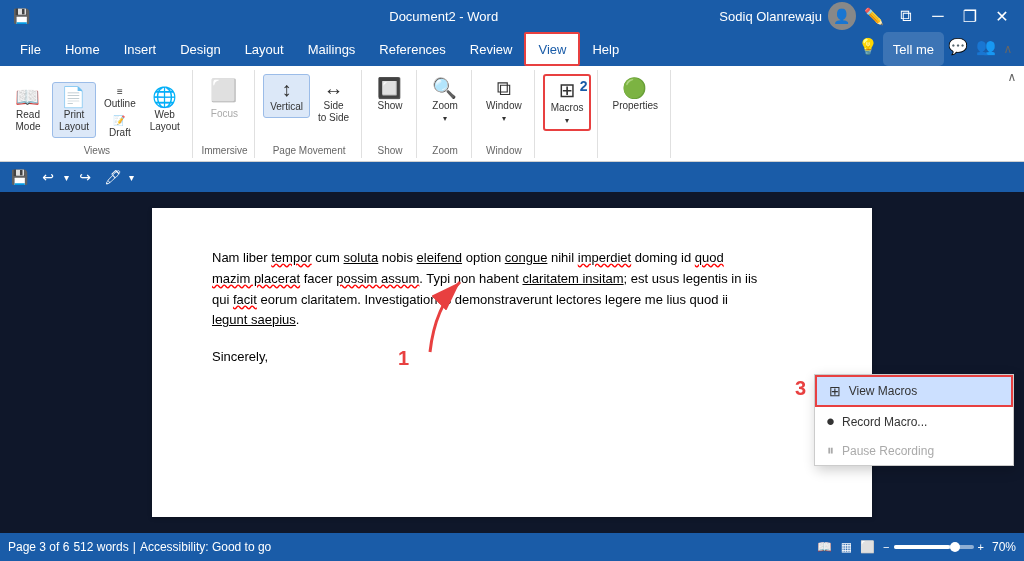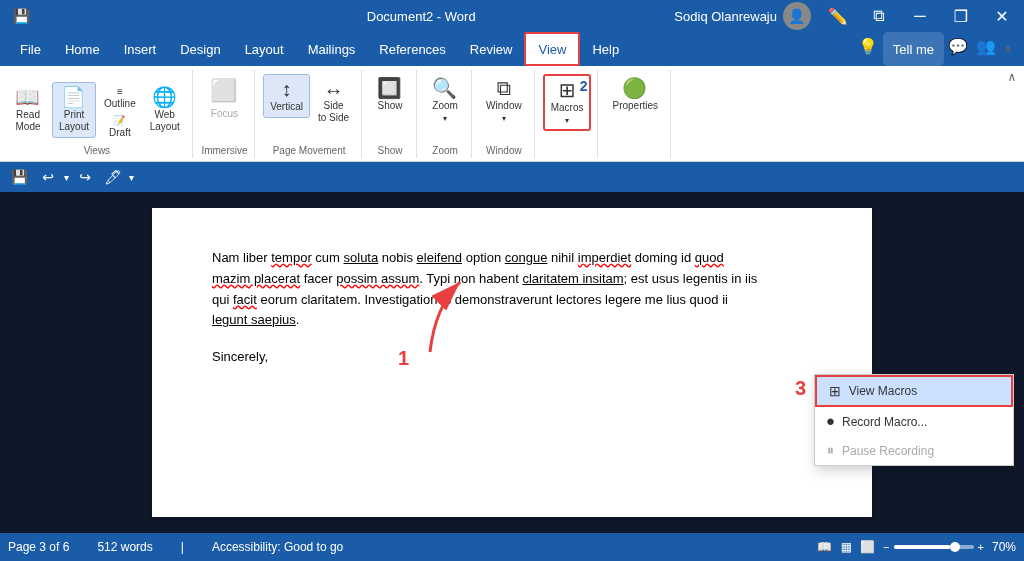--- a/index.html
+++ b/index.html
@@ -17,21 +17,21 @@
     }
     .title-bar-center {
       display: flex;
       align-items: flex-end;
       gap: 8px;
       font-size: 13px;
     }
     .title-bar-right {
       display: flex;
       align-items: center;
-      gap: 13px;
+      gap: 4px;
     }
     .title-btn {
       width: 28px; height: 22px;
       display: flex; align-items: center; justify-content: center;
       color: white; font-size: 14px; cursor: pointer;
       border-radius: 2px;
     }
 
     
     .menu-bar {
@@ -176,21 +176,21 @@
       background: #1a5ca8;
       color: white;
       height: 28px;
       display: flex;
       align-items: center;
       padding: 0 8px;
       font-size: 12px;
       gap: 16px;
       justify-content: space-between;
     }
-    .status-left { display: flex; gap: 28px; align-items: center; }
+    .status-left { display: flex; gap: 4px; align-items: center; }
     .status-right { display: flex; align-items: center; gap: 8px; }
 
     
     .dropdown-menu {
       position: absolute;
       right: 8px;
       top: 166px;
       background: white;
       border: 1px solid #ccc;
       box-shadow: 2px 4px 12px rgba(0,0,0,0.2);

